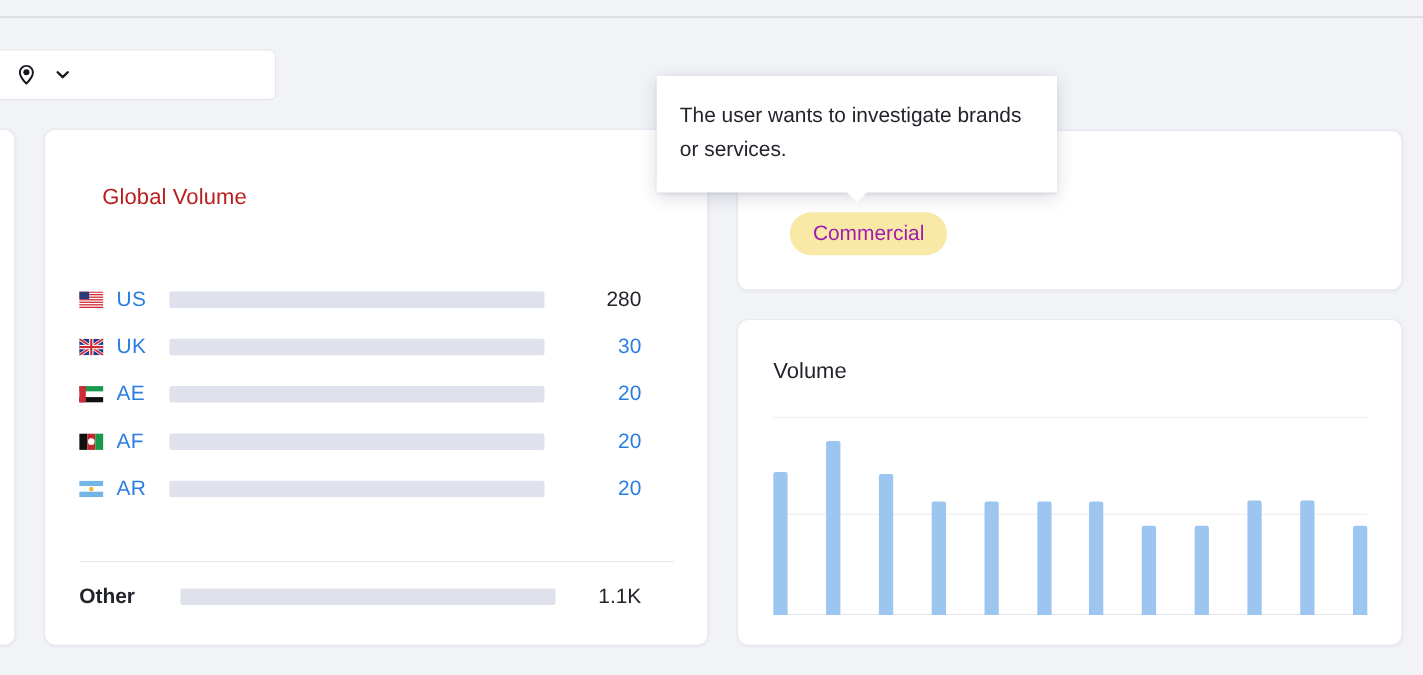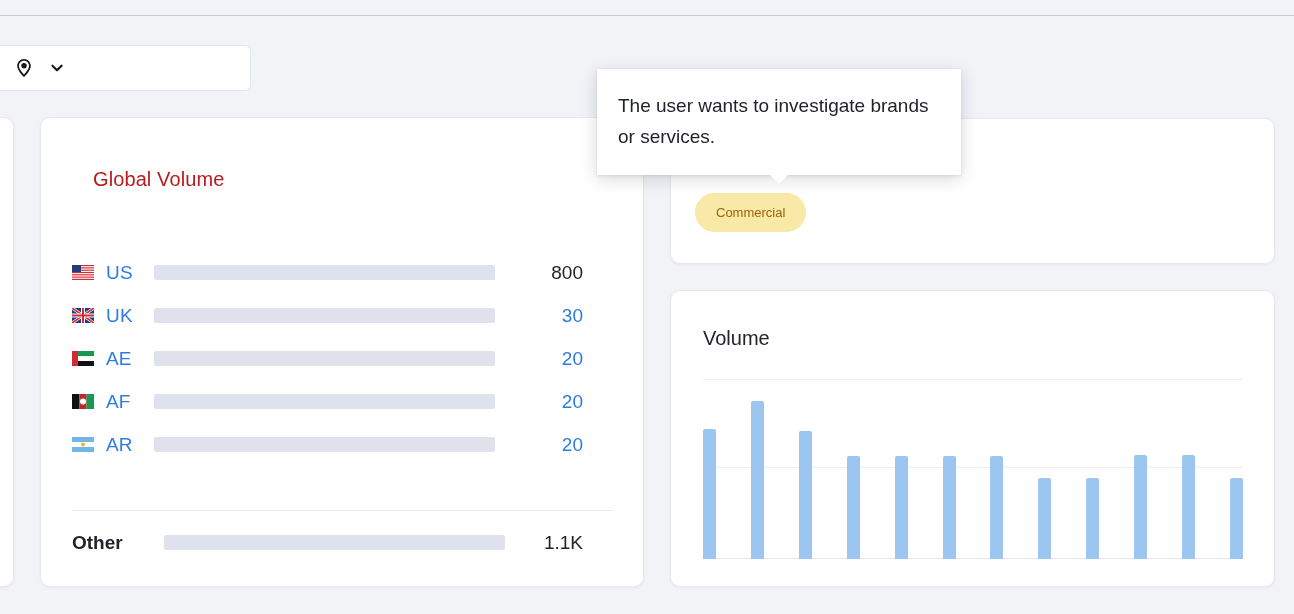--- a/index.html
+++ b/index.html
@@ -102,27 +102,27 @@
   .other-label {
     flex: 0 0 92px; font-size: 19px; color: #22242c; font-weight: bold;
   }
 
   
   .intent-title {
     position: absolute; left: 32px; top: 28px;
     font-size: 20px; color: #22242c;
   }
   .badge {
-    position: absolute; left: 24px; top: 74px;
+    position: absolute; left: 47px; top: 74px;
     height: 39px; padding: 0 21px;
     border-radius: 20px;
     display: flex; align-items: center;
     background: #f8e9a6;
-    color: #a16207;
-    font-size: 13px;
+    color: #a21caf;
+    font-size: 19px;
   }
 
   
   .trend-title {
     position: absolute; left: 32px; top: 36px;
     font-size: 20px; color: #22242c;
   }
   .chart {
     position: absolute; left: 32px; top: 88px;
     width: 540px; height: 180px;
@@ -196,21 +196,21 @@
               <rect x="0" y="4.615384615384615" width="22" height="1.1538461538461537" fill="#cf2a36"></rect>
               <rect x="0" y="6.923076923076923" width="22" height="1.1538461538461537" fill="#cf2a36"></rect>
               <rect x="0" y="9.23076923076923" width="22" height="1.1538461538461537" fill="#cf2a36"></rect>
               <rect x="0" y="11.538461538461538" width="22" height="1.1538461538461537" fill="#cf2a36"></rect>
               <rect x="0" y="13.846153846153847" width="22" height="1.1538461538461537" fill="#cf2a36"></rect>
               <rect x="0" y="0" width="9" height="7" fill="#2a3b7a"></rect>
             </svg>
           </span>
           <span class="ccode">US</span>
           <span class="track"><span class="fill" style="width:100%;background:#2e6ec9"></span></span>
-          <span class="val dark">800</span>
+          <span class="val dark">280</span>
         </div>
         <div class="row">
           <span class="flag">
             <svg class="flag-img" viewBox="0 0 22 15" width="22" height="15">
               <rect x="0" y="0" width="22" height="15" fill="#1b3a8c"></rect>
               <path d="M0 0 L22 15 M22 0 L0 15" stroke="#fff" stroke-width="3"></path>
               <path d="M0 0 L22 15 M22 0 L0 15" stroke="#cf2a36" stroke-width="1.6"></path>
               <rect x="9" y="0" width="4" height="15" fill="#fff"></rect>
               <rect x="0" y="5.5" width="22" height="4" fill="#fff"></rect>
               <rect x="10" y="0" width="2" height="15" fill="#cf2a36"></rect>

